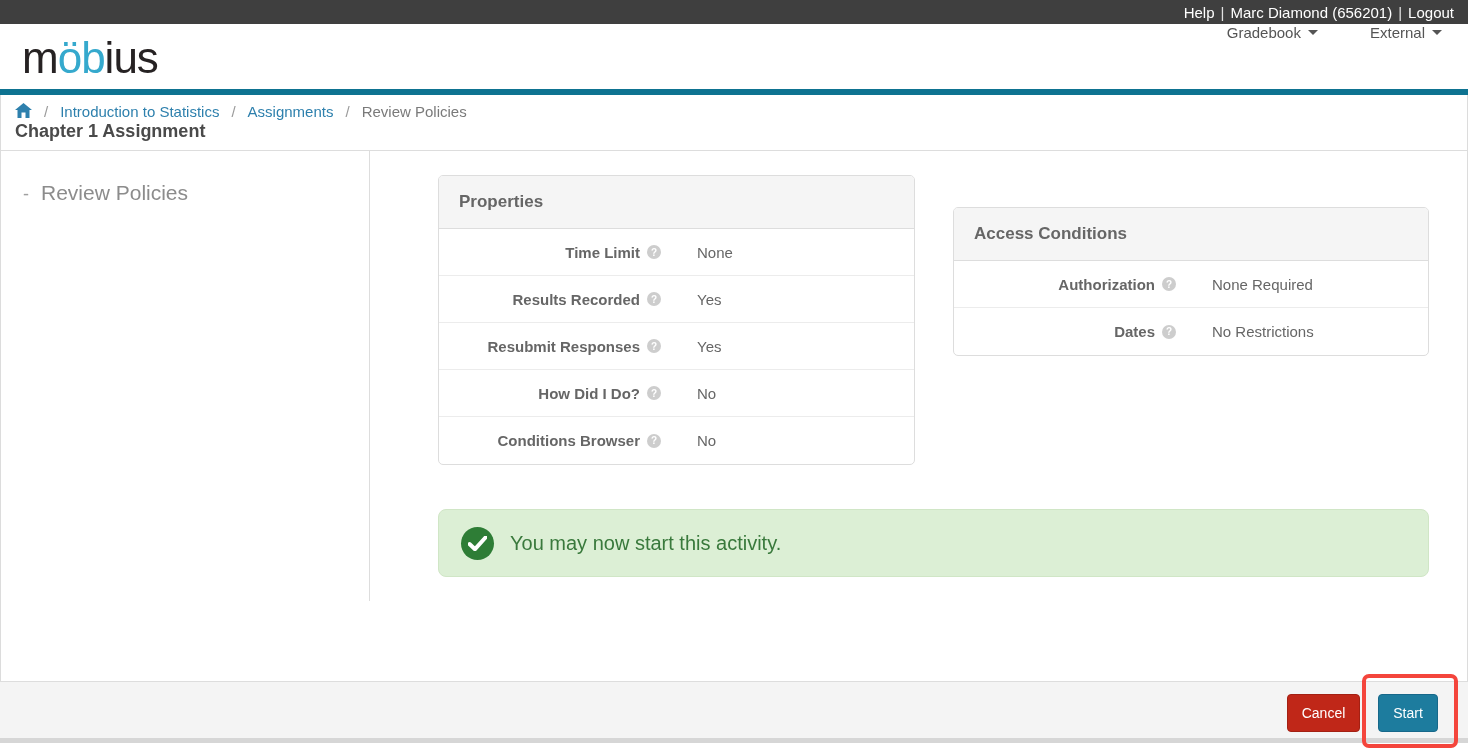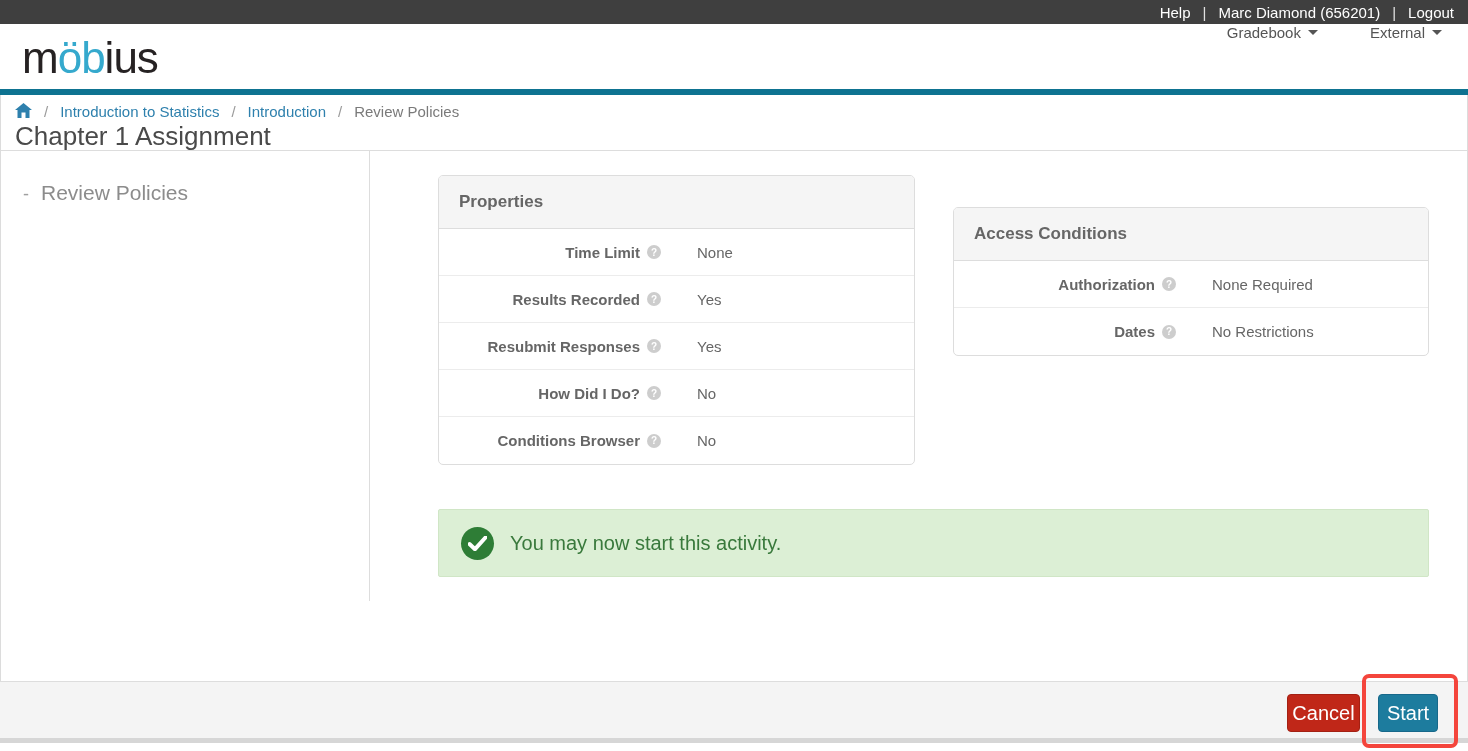--- a/index.html
+++ b/index.html
@@ -1,21 +1,21 @@
 <!DOCTYPE html>
 <html><head>
 <meta charset="utf-8">
 <style>
   * { margin:0; padding:0; box-sizing:border-box; }
   html,body { width:1468px; height:751px; background:#fff; font-family:"Liberation Sans","DejaVu Sans",sans-serif; }
   .app { position:relative; width:1468px; height:751px; overflow:hidden; background:#fff; }
 
   
   .topbar { position:absolute; left:0; top:0; width:1468px; height:24px; background:#3f3f3f; color:#fff;
-            display:flex; align-items:center; justify-content:flex-end; padding-right:14px; font-size:15px; gap:12px; }
+            display:flex; align-items:center; justify-content:flex-end; padding-right:14px; font-size:15px; gap:6px; }
   .topbar a { color:#fff; text-decoration:none; cursor:pointer; }
   .topbar .sep { color:#e0e0e0; }
 
   
   .header { position:absolute; left:0; top:24px; width:1468px; height:61px; background:#fff; }
   .logo { position:absolute; left:22px; top:6px; font-size:44px; letter-spacing:-1px; color:#262223; line-height:56px; }
   .logo .blue { color:#35a9cd; }
   .header-menus { position:absolute; right:26px; top:0; height:65px; display:flex; align-items:flex-start; gap:52px; }
   .menu-item { font-size:15px; color:#555; display:flex; align-items:center; gap:7px; cursor:pointer; }
   .caret { width:0; height:0; border-left:5px solid transparent; border-right:5px solid transparent; border-top:5px solid #555; display:inline-block; }
@@ -24,21 +24,21 @@
   .page-body { position:absolute; left:0; top:95px; width:1468px; height:643px; border-left:1px solid #dcdcdc; border-right:1px solid #dcdcdc; }
 
   
   .breadcrumb { position:absolute; left:14px; top:5px; height:22px; display:flex; align-items:center; gap:12px; font-size:15px; }
   .breadcrumb a { color:#2e80ad; text-decoration:none; cursor:pointer; }
   .breadcrumb .sep { color:#9a9a9a; }
   .breadcrumb .current { color:#7a7a7a; }
   .home-icon svg { display:block; }
 
   
-  .page-title { position:absolute; left:14px; top:26px; font-size:26px; color:#4a4a4a; }
+  .page-title { position:absolute; left:14px; top:26px; font-size:18px; color:#4a4a4a;font-weight:bold; }
   .title-rule { position:absolute; left:0; top:55px; width:1466px; height:1px; background:#ddd; }
 
   
   .content { position:absolute; left:0; top:56px; width:1466px; height:587px; }
   .sidebar-divider { position:absolute; left:368px; top:0; width:1px; height:450px; background:#ddd; }
   .sidebar-item { position:absolute; left:22px; top:30px; font-size:21px; color:#8c8c8c; display:flex; gap:12px; align-items:baseline; cursor:pointer; }
   .sidebar-item .dash { font-size:18px; color:#a0a0a0; }
 
   
   .panel { position:absolute; top:24px; background:#fff; border:1px solid #ddd; border-radius:5px; overflow:hidden; }
@@ -47,30 +47,30 @@
   .panel-header { background:#f5f5f5; border-bottom:1px solid #ddd; padding:16px 20px; font-size:17px; font-weight:bold; color:#666; }
   .panel-row { display:flex; align-items:center; height:47px; border-bottom:1px solid #ececec; }
   .panel-row:last-child { border-bottom:none; }
   .row-label { width:222px; display:flex; justify-content:flex-end; align-items:center; gap:7px; font-size:15px; font-weight:bold; color:#666; }
   .qicon { width:14px; height:14px; border-radius:50%; background:#cdcdcd; color:#fff; font-size:10px; font-weight:bold;
            display:inline-flex; align-items:center; justify-content:center; flex:0 0 auto; cursor:pointer; }
   .qicon::after { content:"?"; }
   .row-value { margin-left:36px; font-size:15px; color:#666; }
 
   
-  .banner { position:absolute; left:437px; top:358px; width:991px; height:68px; background:#dcefd5; border:1px solid #d0e6c6; border-radius:2px;
+  .banner { position:absolute; left:437px; top:358px; width:991px; height:68px; background:#dcefd5; border:1px solid #d0e6c6; border-radius:8px;
             display:flex; align-items:center; padding-left:22px; gap:16px; }
   .check-circle { width:33px; height:33px; border-radius:50%; background:#2e7d36; display:flex; align-items:center; justify-content:center; flex:0 0 auto; }
   .banner-text { font-size:20px; color:#39793c; }
 
   
   .footer-rule { position:absolute; left:0; top:681px; width:1468px; height:1px; background:#ddd; }
   .footer { position:absolute; left:0; top:682px; width:1468px; height:56px; background:#f4f4f4; }
   .bottom-strip { position:absolute; left:0; top:738px; width:1468px; height:5px; background:#d6d6d6; }
-  .btn { position:absolute; top:694px; height:38px; border-radius:4px; font-size:20px; color:#fff; border:1px solid transparent;
+  .btn { position:absolute; top:694px; height:38px; border-radius:4px; font-size:14px; color:#fff; border:1px solid transparent;
          display:flex; align-items:center; justify-content:center; cursor:pointer; font-family:inherit; }
   .btn-cancel { left:1287px; width:73px; background:#c02718; border-color:#a32013; }
   .btn-start  { left:1378px; width:60px; background:#1d7c9e; border-color:#17688a; }
 
   
   .annotation-box { position:absolute; left:1362px; top:674px; width:96px; height:74px; border:4px solid #f4453c; border-radius:7px; pointer-events:none; }
 </style>
 </head>
 <body>
 
@@ -103,21 +103,21 @@
 
     <div class="breadcrumb">
       <a class="home-icon">
         <svg width="17" height="16" viewBox="0 0 17 16">
             <path d="M8.5 0 L17 7 H14.5 V15 H10.5 V9.5 H6.5 V15 H2.5 V7 H0 Z" fill="#2e80ad"></path>
           </svg>
       </a>
       <span class="sep">/</span>
       <a>Introduction to Statistics</a>
       <span class="sep">/</span>
-      <a>Introduction</a>
+      <a>Assignments</a>
       <span class="sep">/</span>
       <span class="current">Review Policies</span>
     </div>
 
     <div class="page-title">Chapter 1 Assignment</div>
     <div class="title-rule"></div>
 
     <div class="content">
       <div class="sidebar-divider"></div>
       <div class="sidebar-item">

